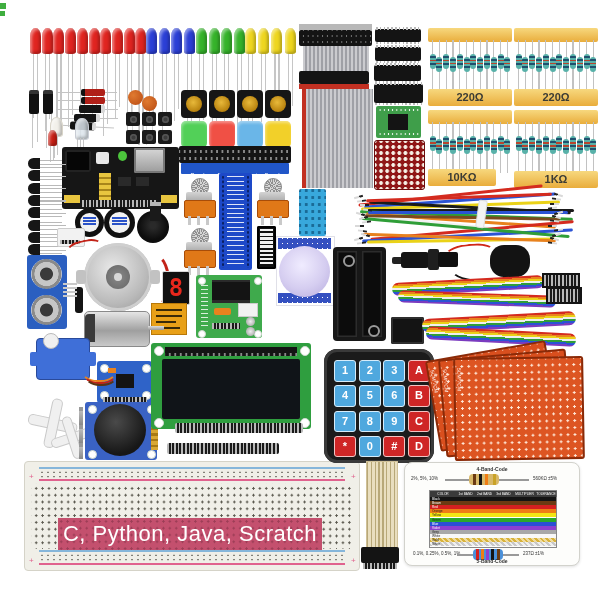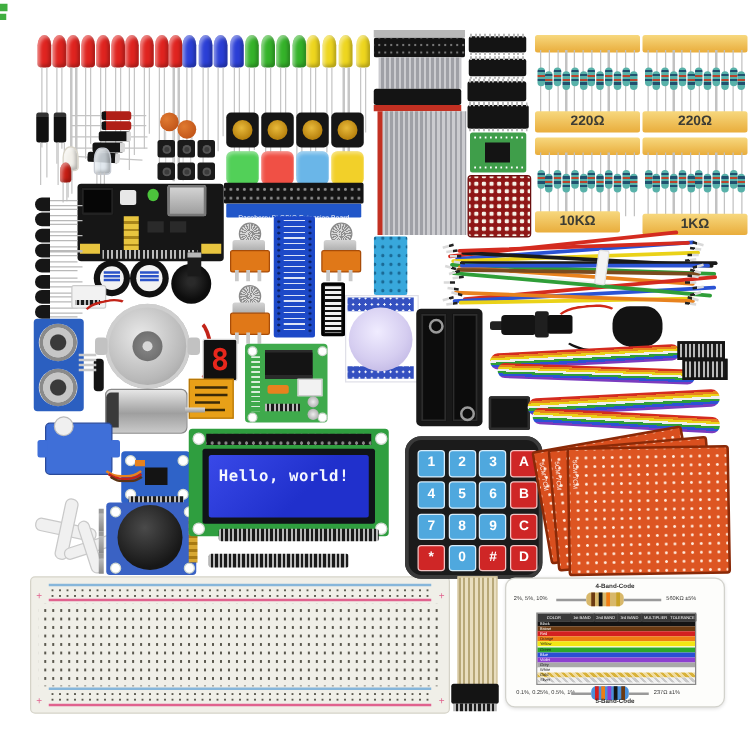--- a/index.html
+++ b/index.html
@@ -386,42 +386,42 @@
     <div class="abs" style="left:9px;top:2px;width:52px;height:52px;border-radius:50%;background:radial-gradient(circle at 42% 35%,#4a4a4a,#171717 70%);"></div>
   </div>
 
   <div class="abs" style="left:151px;top:343px;width:160px;height:86px;background:#2f9e3f;border-radius:3px;">
     <div class="hole" style="left:3px;top:3px;width:8px;height:8px;"></div>
     <div class="hole" style="left:149px;top:3px;width:8px;height:8px;"></div>
     <div class="hole" style="left:3px;top:75px;width:8px;height:8px;"></div>
     <div class="hole" style="left:149px;top:75px;width:8px;height:8px;"></div>
     <div class="abs" style="left:14px;top:4px;width:132px;height:9px;background:#141414;background-image:radial-gradient(#8a8a8a 0.9px,transparent 1.1px);background-size:5.5px 9px;background-position:2px 3px;"></div>
     <div class="abs" style="left:11px;top:16px;width:138px;height:60px;background:#101418;border-radius:2px;"></div>
-    <div class="abs" style="left:16px;top:21px;width:128px;height:50px;background:linear-gradient(135deg,#3949e8,#2030cc 60%);border-radius:2px;">
-      <span style="position:absolute;left:8px;top:9px;font-family:'DejaVu Sans Mono',monospace;font-size:12.5px;font-weight:bold;color:#f4f6ff;letter-spacing:0.5px;">Hello, world!</span>
-    </div>
   </div>
 
   <div class="abs teeth-v" style="left:175px;top:423px;width:128px;height:10px;border-radius:2px;"></div>
   <div class="abs teeth-v" style="left:167px;top:443px;width:112px;height:11px;border-radius:2px;"></div>
 
   <div class="abs" style="left:24px;top:461px;width:334px;height:108px;background:#f0efe8;border:1px solid #d5d3c8;border-radius:4px;">
     <div class="abs" style="left:14px;top:5px;width:306px;height:1.6px;background:#86b6da;"></div>
     <div class="abs" style="left:14px;top:8px;width:306px;height:9px;background-image:radial-gradient(#5a584e 1px,transparent 1.2px);background-size:6px 4.5px;"></div>
     <div class="abs" style="left:14px;top:17px;width:306px;height:1.6px;background:#e0628e;"></div>
     <div class="abs" style="left:6px;top:21px;width:322px;height:66px;background-image:radial-gradient(#5a584e 1px,transparent 1.2px);background-size:6.4px 6.8px;background-position:2px 2px;"></div>
     <div class="abs" style="left:14px;top:88px;width:306px;height:1.6px;background:#86b6da;"></div>
     <div class="abs" style="left:14px;top:91px;width:306px;height:9px;background-image:radial-gradient(#5a584e 1px,transparent 1.2px);background-size:6px 4.5px;"></div>
     <div class="abs" style="left:14px;top:101px;width:306px;height:1.6px;background:#e0628e;"></div>
     <div class="abs" style="left:4px;top:10px;color:#e0628e;font-size:8px;">+</div>
     <div class="abs" style="left:326px;top:10px;color:#e0628e;font-size:8px;">+</div>
     <div class="abs" style="left:4px;top:94px;color:#e0628e;font-size:8px;">+</div>
     <div class="abs" style="left:326px;top:94px;color:#e0628e;font-size:8px;">+</div>
   </div>
 
+  <div class="abs" style="left:58px;top:518px;width:264px;height:32px;background:#c4506e;background-image:radial-gradient(rgba(40,5,15,.25) 1px,transparent 1.2px);background-size:6.4px 6.8px;text-align:center;">
+    <span style="font-size:22px;line-height:32px;color:#fff;letter-spacing:0.5px;">C, Python, Java, Scratch</span>
+  </div>
 
   <div class="abs" style="left:299px;top:24px;width:73px;height:6px;background:#b8b8b8;"></div>
   <div class="abs" style="left:299px;top:30px;width:73px;height:16px;background:#141414;border-radius:2px;background-image:radial-gradient(#777 0.8px,transparent 1px);background-size:4.8px 6px;background-position:2px 3px;"></div>
   <div class="abs" style="left:303px;top:46px;width:66px;height:25px;background:repeating-linear-gradient(90deg,#cbcbcf 0 2px,#9fa0a6 2px 4px);"></div>
   <div class="abs" style="left:299px;top:71px;width:70px;height:13px;background:#141414;border-radius:2px;"></div>
   <div class="abs" style="left:299px;top:84px;width:70px;height:5px;background:#c23022;"></div>
   <div class="abs" style="left:302px;top:89px;width:67px;height:99px;background:repeating-linear-gradient(90deg,#cbcbcf 0 2px,#9fa0a6 2px 4px);border-left:4px solid #c23022;"></div>
 
   <div id="ic-chips">
       <div class="abs" style="left:375px;top:29px;width:46px;height:13px;background:#141414;border-radius:2px;">

